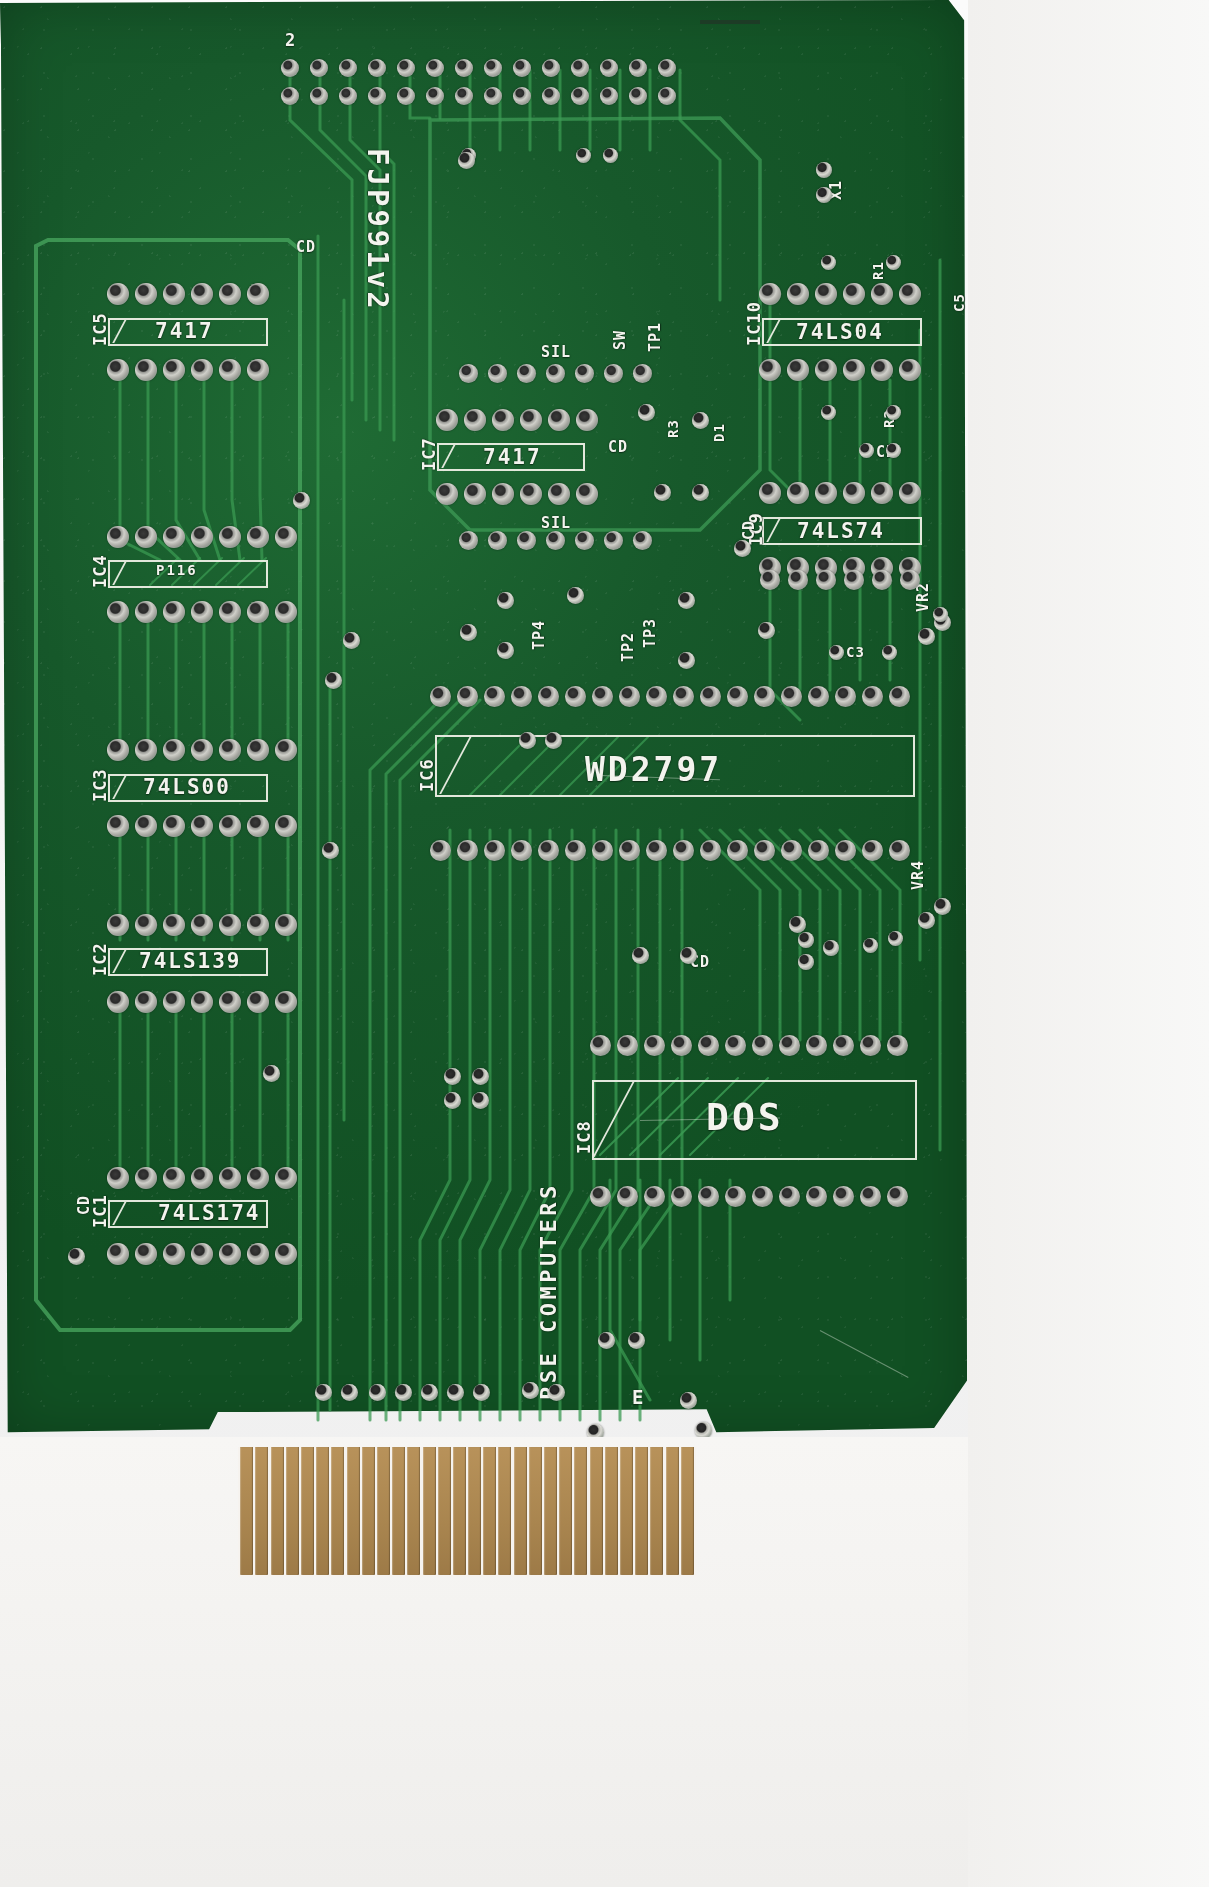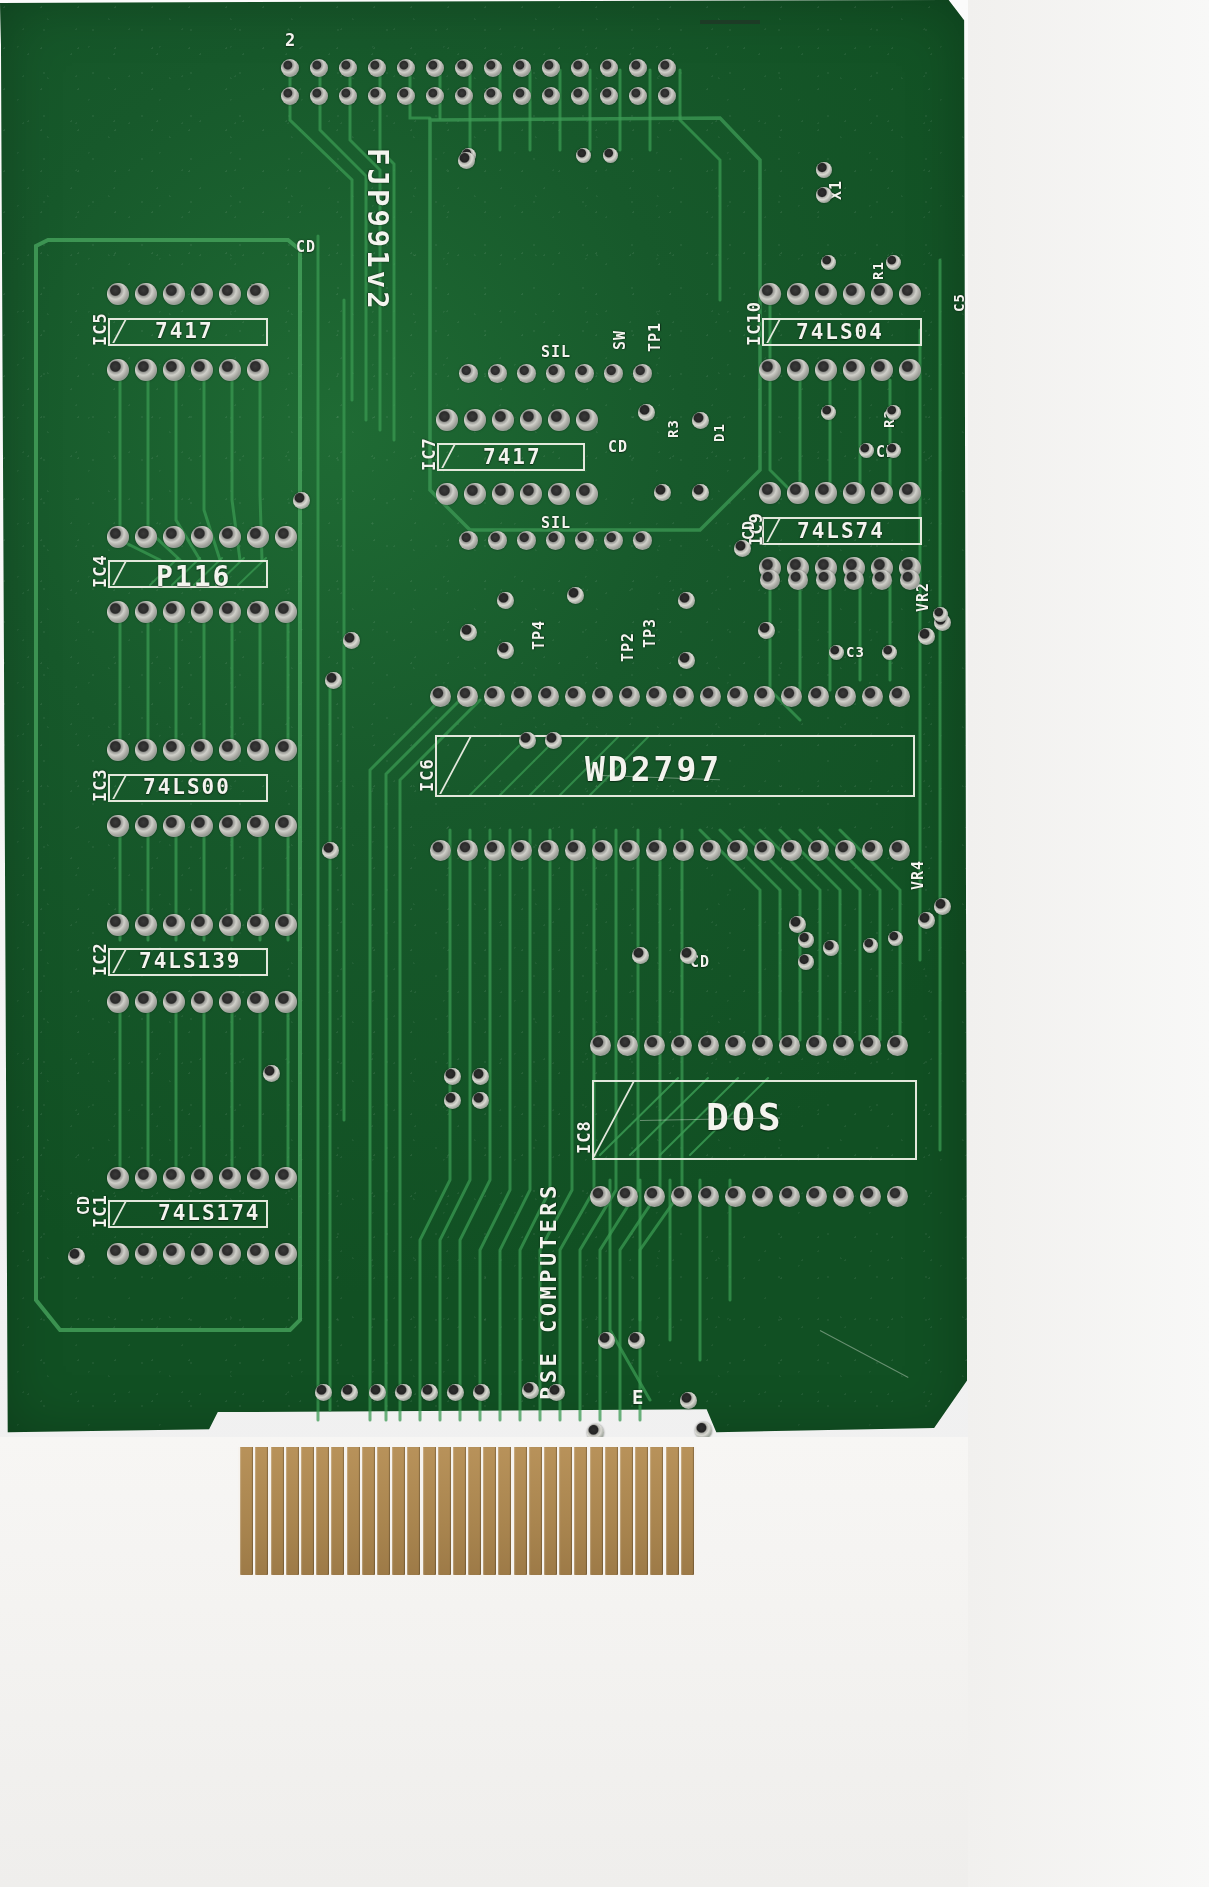--- a/index.html
+++ b/index.html
@@ -284,21 +284,21 @@
   <div class="silk rot-90" style="left:92px;top:802px;font-size:17px;">IC3</div>
   <div class="silk rot-90" style="left:92px;top:976px;font-size:17px;">IC2</div>
   <div class="silk rot-90" style="left:92px;top:1228px;font-size:17px;">IC1</div>
   <div class="silk rot-90" style="left:421px;top:471px;font-size:17px;">IC7</div>
   <div class="silk rot-90" style="left:419px;top:792px;font-size:17px;">IC6</div>
   <div class="silk rot-90" style="left:576px;top:1154px;font-size:17px;">IC8</div>
   <div class="silk rot-90" style="left:748px;top:546px;font-size:17px;">IC9</div>
   <div class="silk rot-90" style="left:746px;top:346px;font-size:17px;">IC10</div>
 
   <div class="silk" style="left:155px;top:321px;font-size:21px;letter-spacing:2px;">7417</div>
-  <div class="silk" style="left:156px;top:563px;font-size:28px;letter-spacing:2px;">P116</div>
+  <div class="silk" style="left:156px;top:563px;font-size:14px;letter-spacing:2px;">P116</div>
   <div class="silk" style="left:143px;top:777px;font-size:21px;letter-spacing:2px;">74LS00</div>
   <div class="silk" style="left:139px;top:951px;font-size:21px;letter-spacing:2px;">74LS139</div>
   <div class="silk" style="left:158px;top:1203px;font-size:21px;letter-spacing:2px;">74LS174</div>
   <div class="silk" style="left:483px;top:447px;font-size:21px;letter-spacing:2px;">7417</div>
   <div class="silk" style="left:585px;top:753px;font-size:33px;letter-spacing:3px;">WD2797</div>
   <div class="silk" style="left:706px;top:1098px;font-size:38px;letter-spacing:3px;">DOS</div>
   <div class="silk" style="left:797px;top:521px;font-size:21px;letter-spacing:2px;">74LS74</div>
   <div class="silk" style="left:796px;top:322px;font-size:21px;letter-spacing:2px;">74LS04</div>
 
   <div class="silk rot-90" style="left:648px;top:352px;font-size:15px;">TP1</div>

